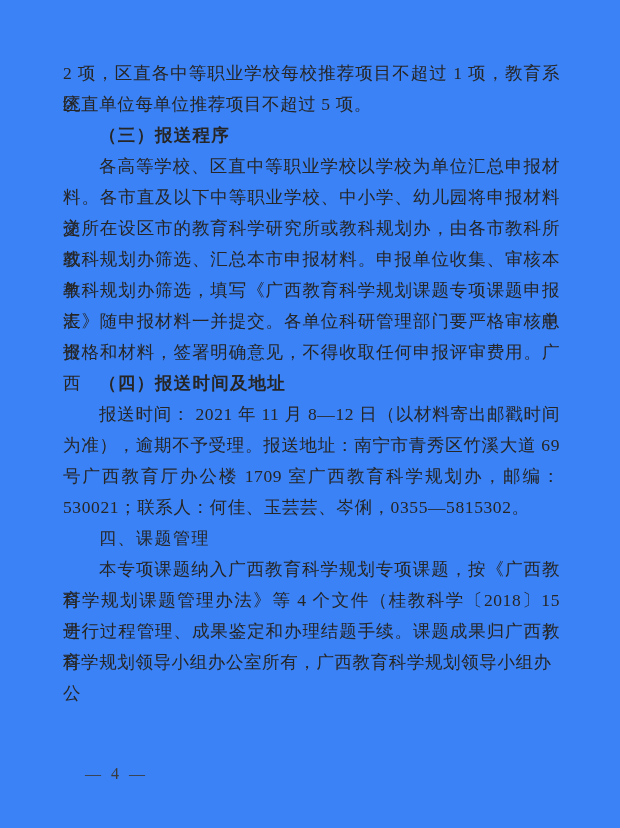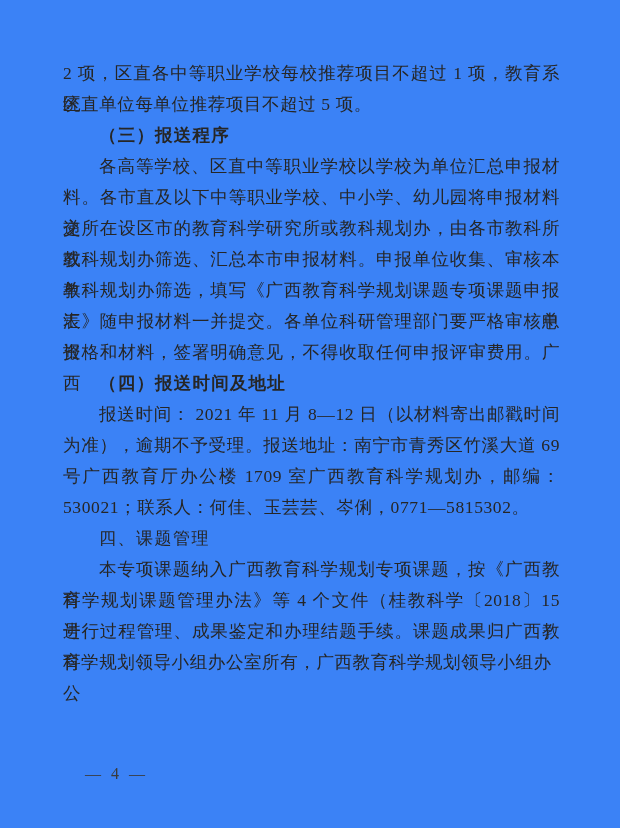--- a/index.html
+++ b/index.html
@@ -77,21 +77,21 @@
         <div class="line fill">表》随申报材料一并提交。各单位科研管理部门要严格审核申报</div>
         <div class="line fill">资格和材料，签署明确意见，不得收取任何申报评审费用。广西</div>
       </div>
       <div class="block heading-kaiti">
         <div class="line indent">（四）报送时间及地址</div>
       </div>
       <div class="block paragraph">
         <div class="line indent fill">报送时间： 2021 年 11 月 8—12 日（以材料寄出邮戳时间</div>
         <div class="line fill">为准），逾期不予受理。报送地址：南宁市青秀区竹溪大道 69</div>
         <div class="line fill">号广西教育厅办公楼 1709 室广西教育科学规划办，邮编：</div>
-        <div class="line">530021；联系人：何佳、玉芸芸、岑俐，0771—5815302。</div>
+        <div class="line">530021；联系人：何佳、玉芸芸、岑俐，0355—5815302。</div>
       </div>
       <div class="block heading-hei">
         <div class="line indent">四、课题管理</div>
       </div>
       <div class="block paragraph">
         <div class="line indent fill">本专项课题纳入广西教育科学规划专项课题，按《广西教育</div>
         <div class="line fill">科学规划课题管理办法》等 4 个文件（桂教科学〔2018〕15 号）</div>
         <div class="line fill">进行过程管理、成果鉴定和办理结题手续。课题成果归广西教育</div>
         <div class="line">科学规划领导小组办公室所有，广西教育科学规划领导小组办公</div>
       </div>

